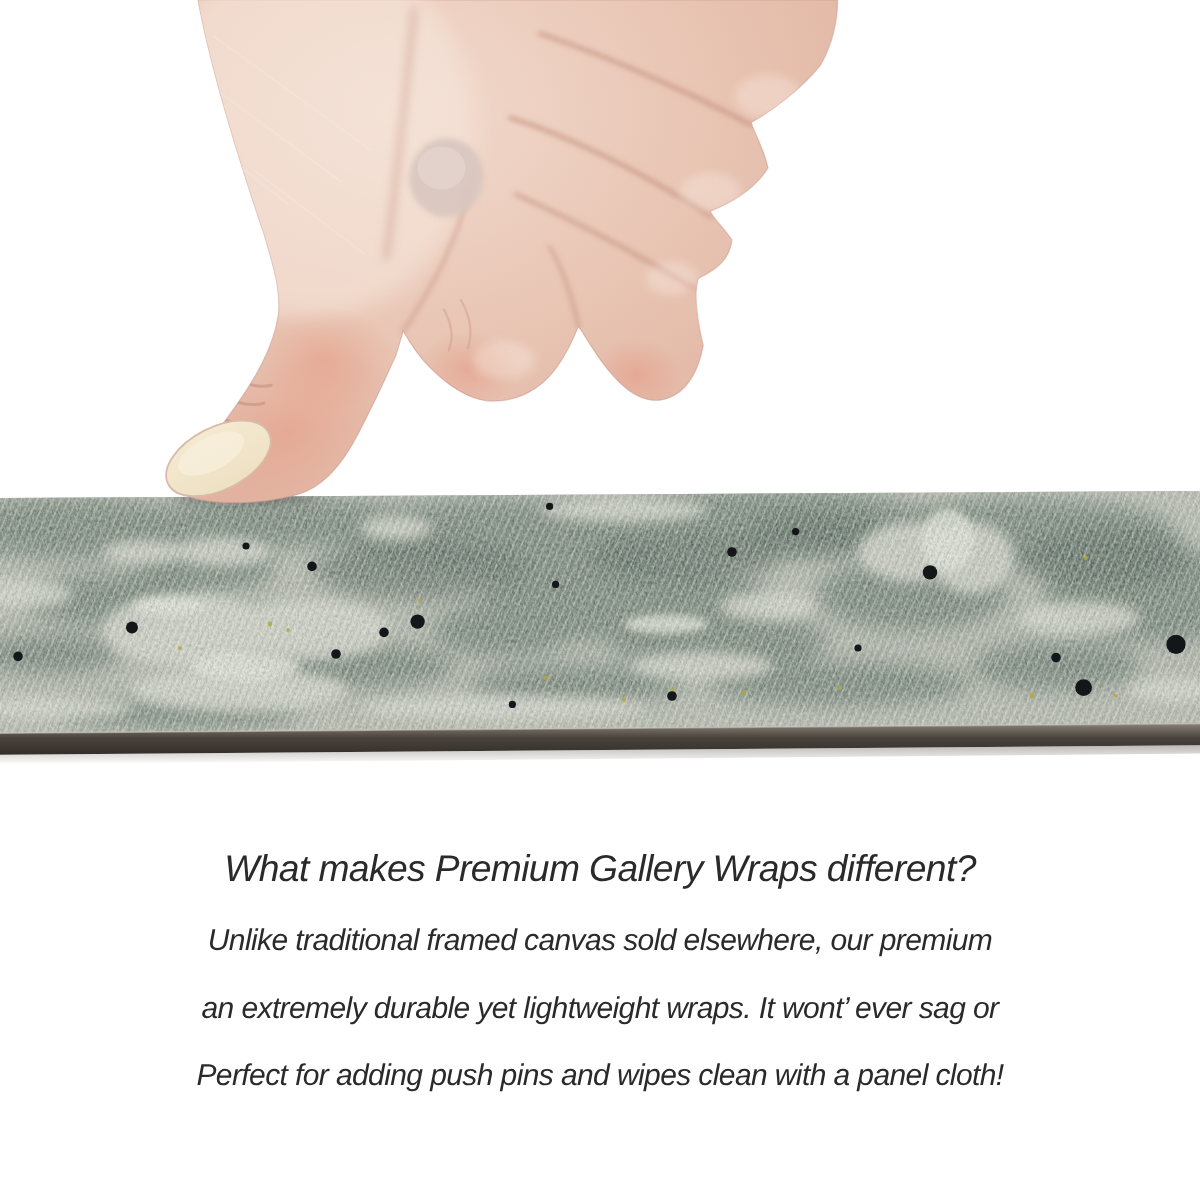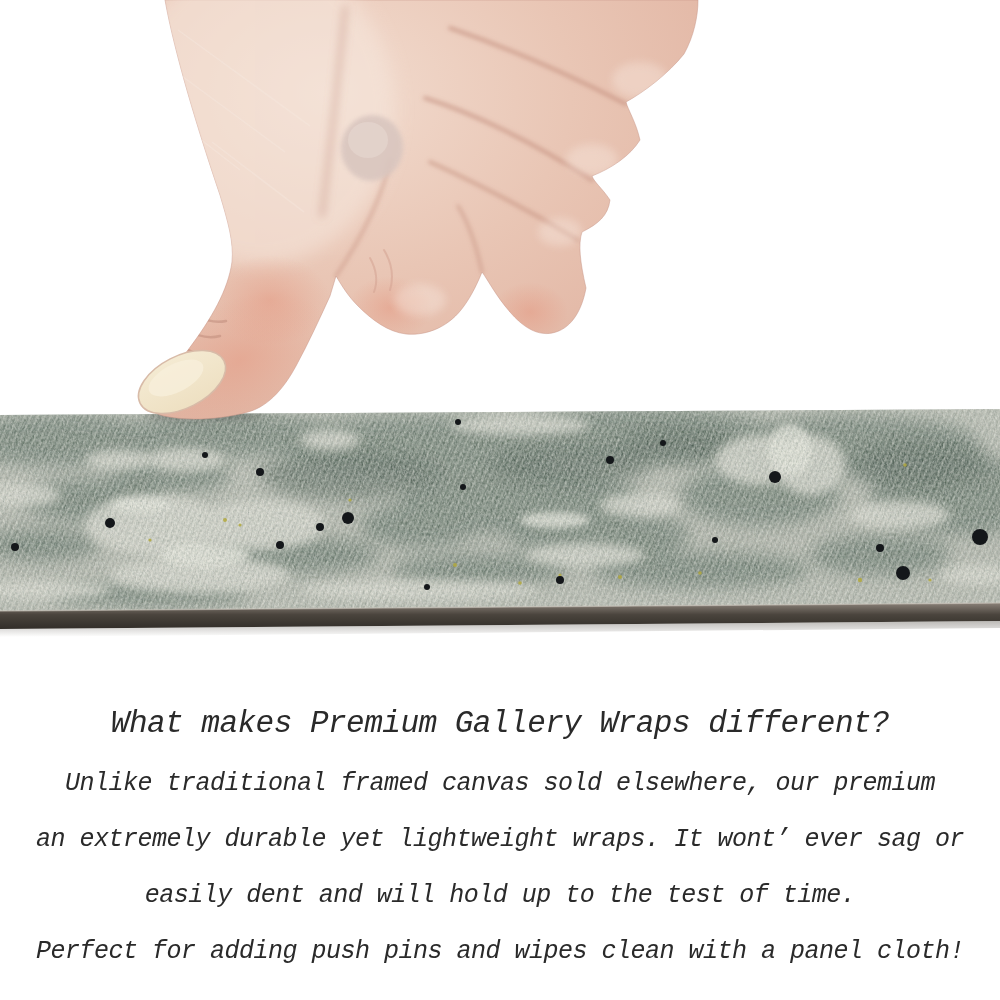--- a/index.html
+++ b/index.html
@@ -1,19 +1,19 @@
 <!DOCTYPE html>
 <html style="--background: #ffffff; --text: #2a2a2a; --skin-base: #e9c6b5; --skin-light: #f2dccf; --skin-mid: #e2b6a4; --skin-deep: #d9a794; --skin-crease: #b97f6d; --skin-blush: #e49a83; --nail-thumb: #eee0c2; --nail-finger: #d9c6bf; --canvas-base: #b2b6ac; --canvas-base2: #a9ada3; --canvas-green: #5a6c60; --canvas-green-dark: #46584e; --canvas-light: #d2d3c9; --canvas-white: #e3e4da; --canvas-speck-yellow: #b3a93e; --canvas-hole: #14171a; --edge-top: #8a8178; --edge-mid: #4a443d; --edge-dark: #322e29;"><head>
 <meta charset="utf-8">
 <style>
   html,body{margin:0;padding:0;}
   .stage{
     position:relative;width:1000px;height:1000px;overflow:hidden;
     background:var(--background,#fff);
-    font-family:Liberation Mono, monospace;
+    font-family:Liberation Sans, sans-serif;
   }
   .photo-area{position:absolute;inset:0;}
   .strip-svg{position:absolute;left:0;top:405px;width:1000px;height:240px;display:block;}
   .hand-svg{position:absolute;left:120px;top:0;width:600px;height:430px;display:block;}
   .copy{
     position:absolute;left:0;top:700px;width:1000px;text-align:center;
     color:var(--text,#2a2a2a);font-style:italic;
   }
   .headline{
     font-size:31px;line-height:48px;margin:0 0 4px 0;font-weight:normal;
@@ -282,16 +282,15 @@
           <ellipse cx="56" cy="378" rx="30" ry="14" transform="rotate(-27 56 378)" fill="#f7efdb" opacity="0.8"></ellipse>
         </g>
       </g>
     </svg>
   </div>
 
   <div class="copy">
     <h2 class="headline">What makes Premium Gallery Wraps different?</h2>
     <p class="body-line">Unlike traditional framed canvas sold elsewhere, our premium</p>
     <p class="body-line">an extremely durable yet lightweight wraps. It wont’ ever sag or</p>
-    <p class="body-line">easily dent and will hold up to the test of time.</p>
     <p class="body-line">Perfect for adding push pins and wipes clean with a panel cloth!</p>
   </div>
 </div>
 
 </body></html>

